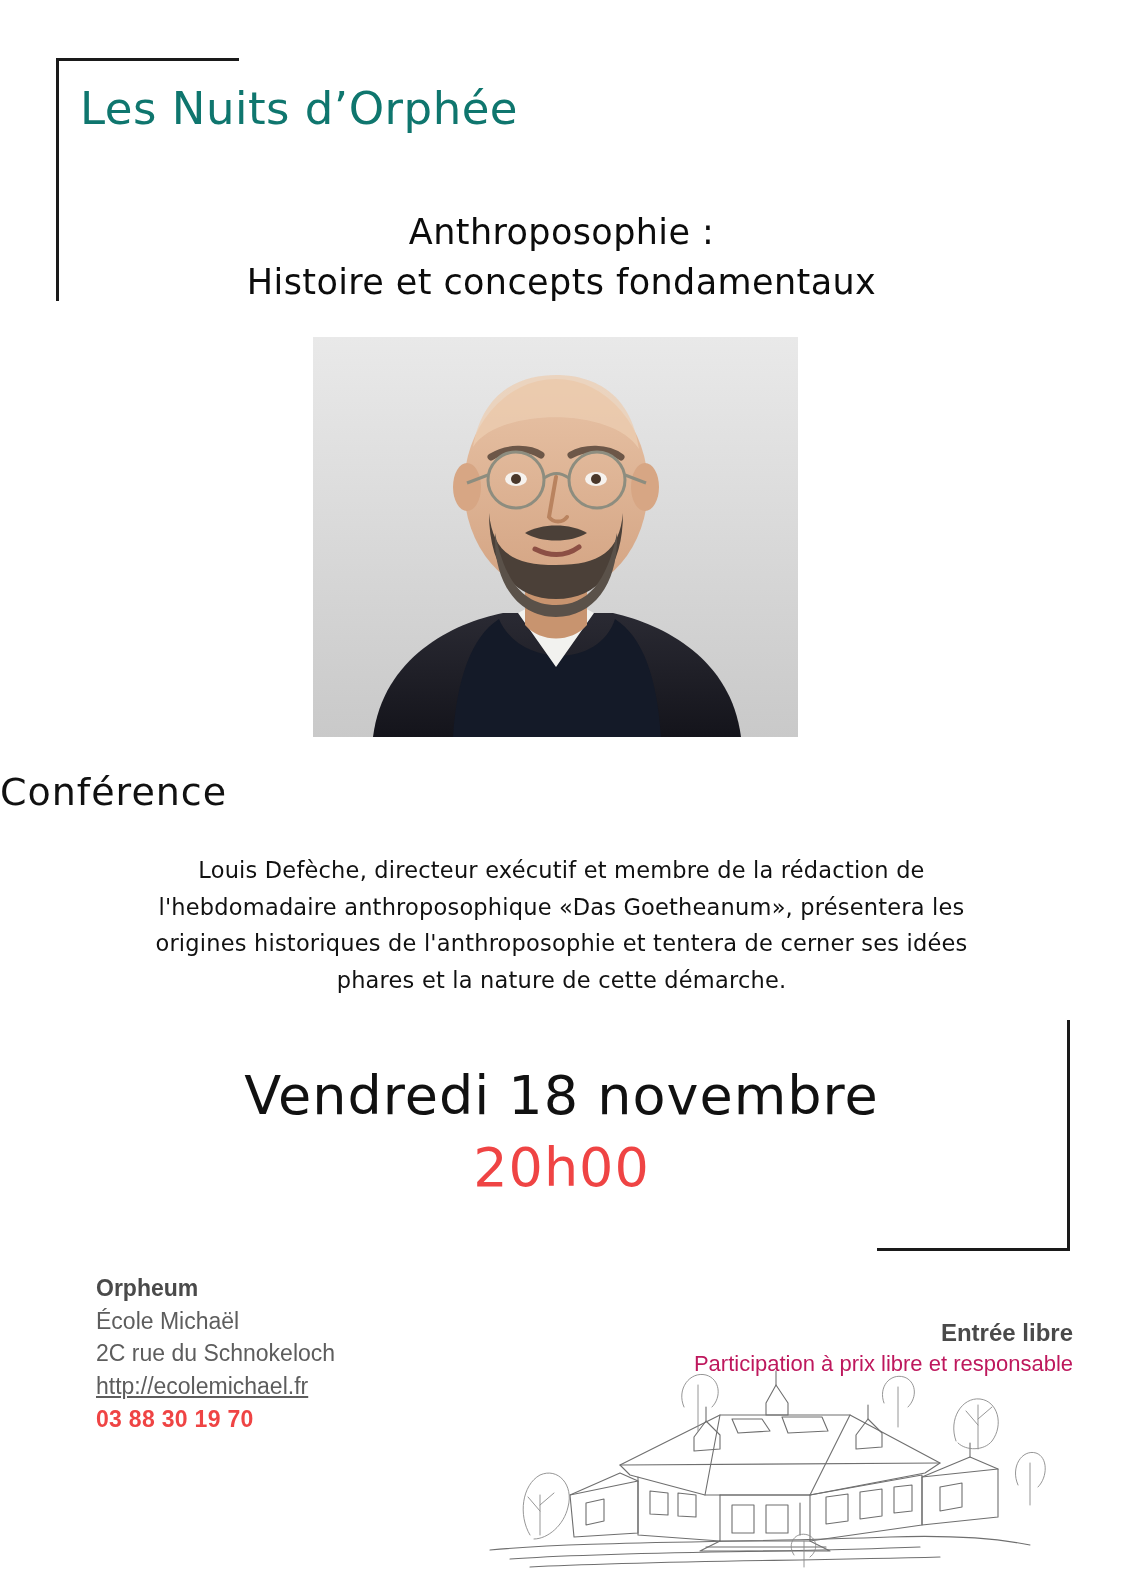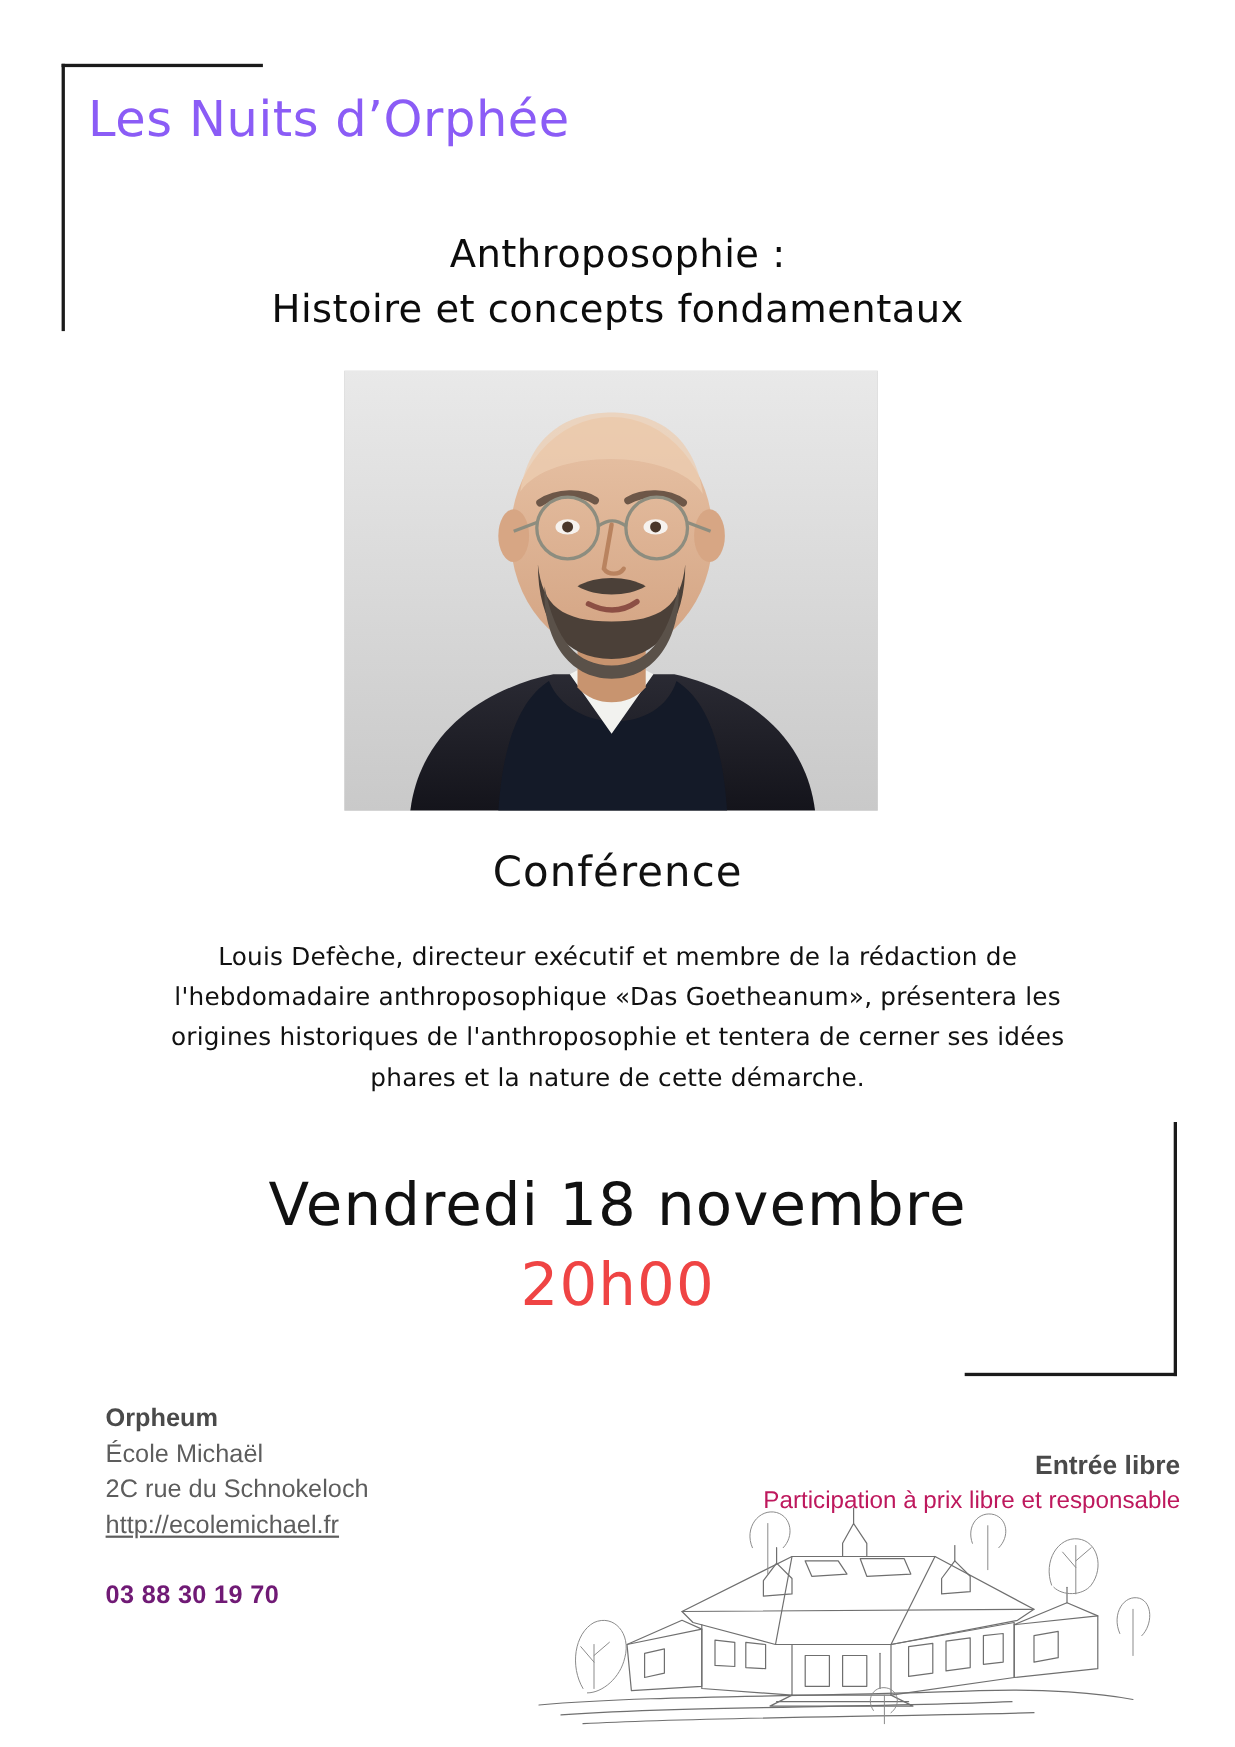--- a/index.html
+++ b/index.html
@@ -42,21 +42,21 @@
   }
 
   
   .series-title {
     position: absolute;
     left: 80px;
     top: 82px;
     font-family: "DejaVu Sans", sans-serif;
     font-size: 45px;
     letter-spacing: 0.5px;
-    color: #8b5cf6;
+    color: #0f766e;
     white-space: nowrap;
   }
 
   .lecture-title {
     position: absolute;
     left: 0;
     right: 0;
     top: 208px;
     text-align: center;
     font-family: "DejaVu Sans", sans-serif;
@@ -78,21 +78,21 @@
     background: #cfcfcf;
   }
   .portrait svg { display: block; width: 100%; height: 100%; }
 
   
   .conference-label {
     position: absolute;
     left: 0;
     right: 0;
     top: 770px;
-    text-align: center;
+    text-align: left;
     font-size: 38px;
     letter-spacing: 1px;
     color: #111;
   }
 
   
   .description {
     position: absolute;
     left: 70px;
     width: 983px;
@@ -139,23 +139,22 @@
   .venue .venue-name {
     font-weight: bold;
     color: #4a4a4a;
   }
   .venue .venue-link {
     text-decoration: underline;
     color: #5d5d5d;
     display: inline-block;
   }
   .venue .venue-phone {
-    margin-top: 30px;
     font-weight: bold;
-    color: #701a75;
+    color: #ef4444;
     letter-spacing: 0.3px;
   }
 
   
   .admission {
     position: absolute;
     right: 50px;
     top: 1317px;
     text-align: right;
     font-family: "Liberation Sans", sans-serif;

